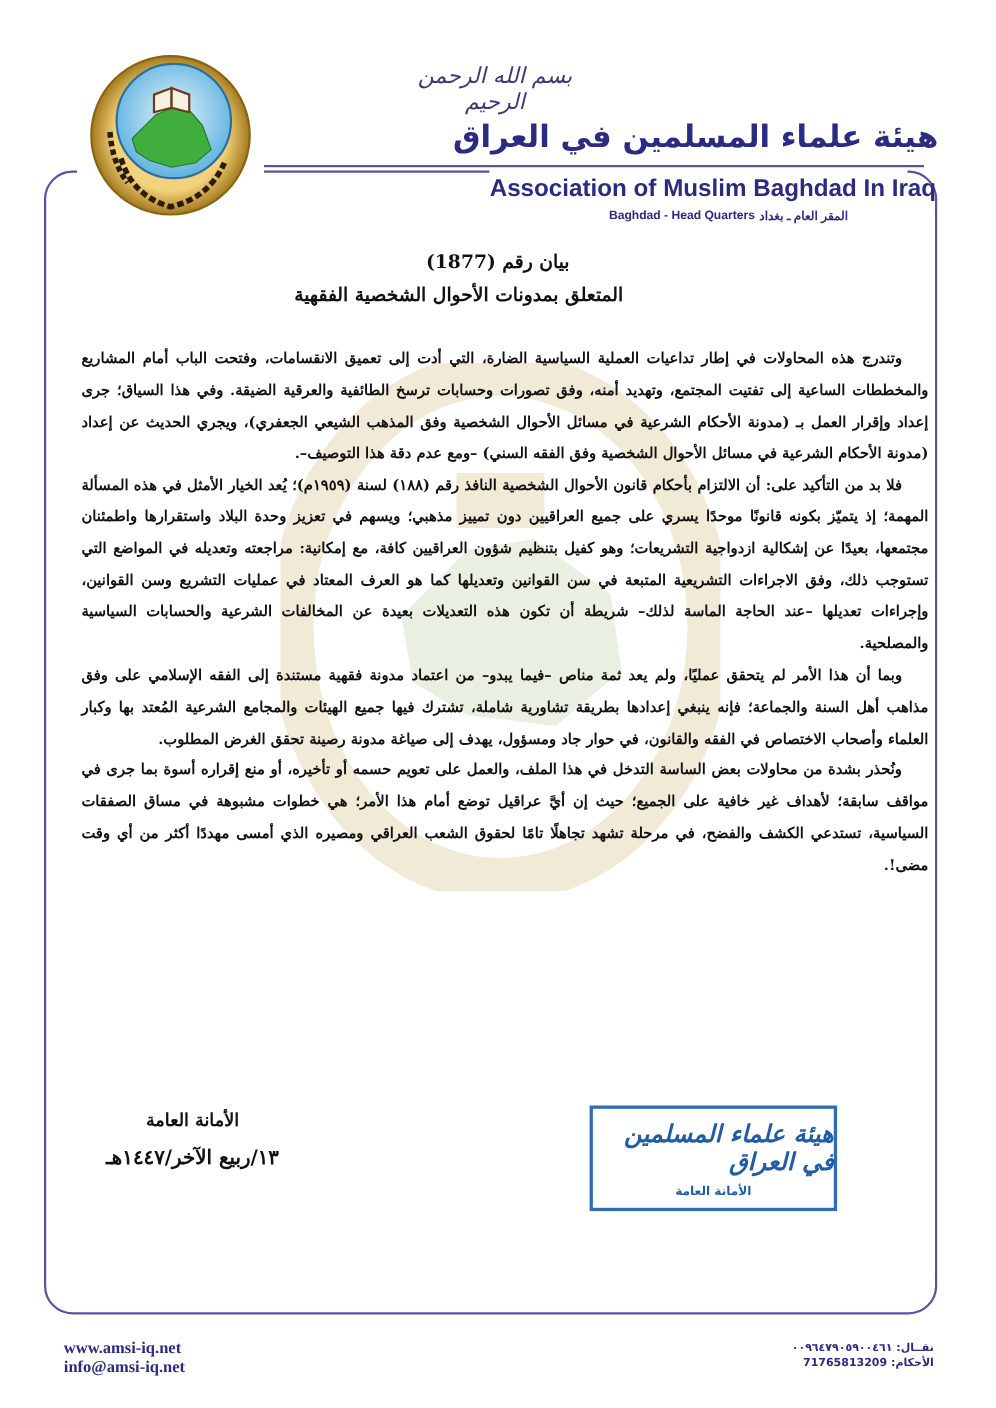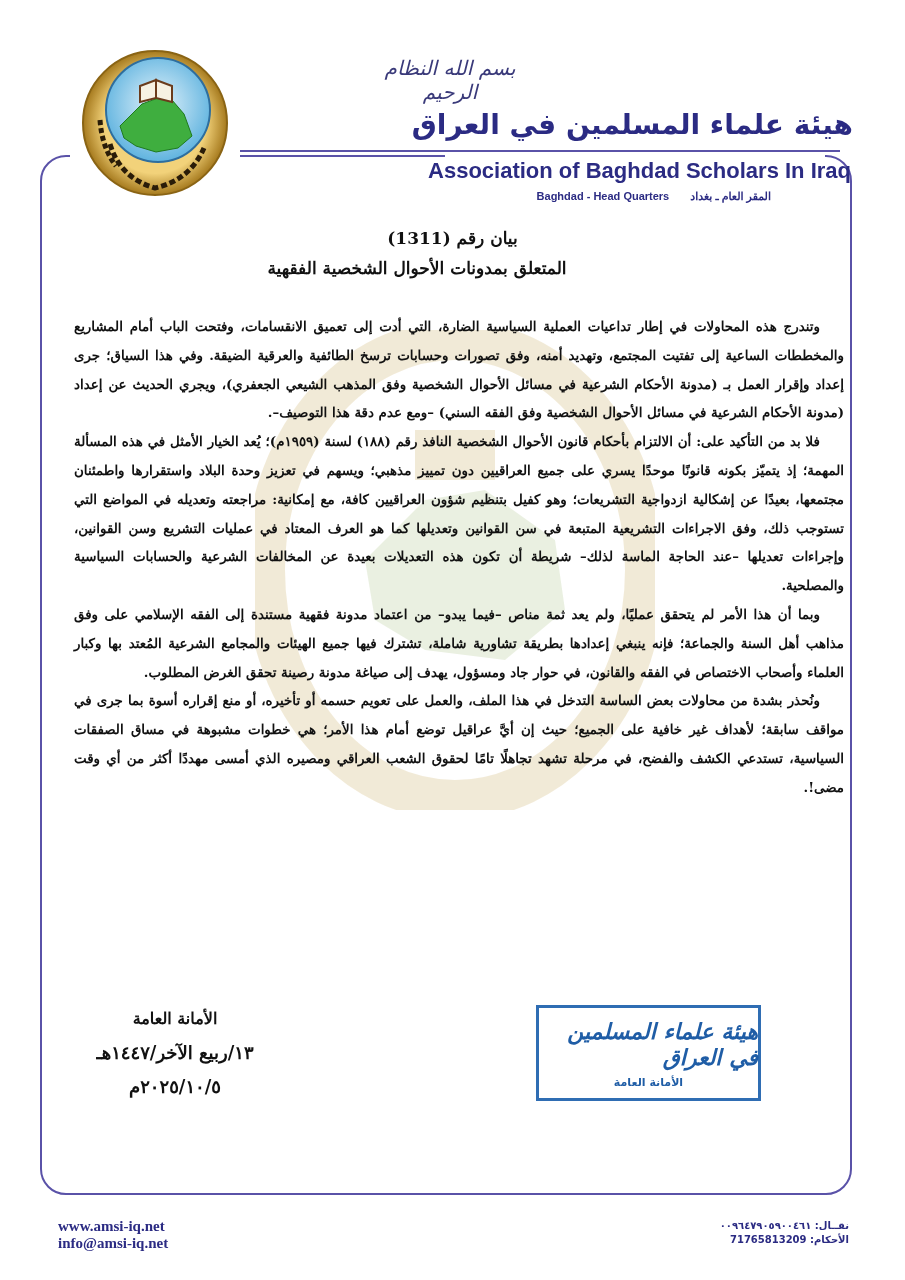--- a/index.html
+++ b/index.html
@@ -28,21 +28,21 @@
     position: absolute; left: 240px; top: 150px; width: 600px; height: 2px; background: #5a52a8;
   }
   .org-en {
     position: absolute; right: 54px; top: 158px;
     color: #2b2b83; font-size: 22px; font-weight: bold;
     font-family: "Liberation Sans", sans-serif;
   }
   .org-sub {
     position: absolute; right: 134px; top: 190px;
     color: #2b2b83; font-size: 11px; font-weight: bold;
-    font-family: "Liberation Sans", sans-serif; display: flex; gap: 21px; direction: ltr;
+    font-family: "Liberation Sans", sans-serif; display: flex; gap: 4px; direction: ltr;
   }
 
   
   .logo {
     position: absolute; left: 80px; top: 48px; width: 150px; height: 150px;
   }
 
   
   .watermark {
     position: absolute; left: 255px; top: 330px; width: 400px; height: 480px; opacity: 0.18;
@@ -126,42 +126,41 @@
   </defs>
   <circle cx="75" cy="75" r="72" fill="url(#gold)" stroke="#8a6414" stroke-width="2"></circle>
   <circle cx="78" cy="62" r="52" fill="url(#sky)" stroke="#2e6e9e" stroke-width="2"></circle>
   <path d="M40 78 L62 56 L78 50 L92 52 L104 66 L112 88 L98 100 L76 104 L56 98 L44 90 Z" fill="#3fae3f" stroke="#1e7a1e" stroke-width="1"></path>
   <path d="M60 38 L76 32 L76 50 L60 54 Z" fill="#f7f1e2" stroke="#6b3b1b" stroke-width="2"></path>
   <path d="M92 38 L76 32 L76 50 L92 54 Z" fill="#f7f1e2" stroke="#6b3b1b" stroke-width="2"></path>
   <path d="M30 96 Q40 130 75 140 Q110 132 124 100" fill="none" stroke="#2a1c08" stroke-width="5" stroke-dasharray="6 3"></path>
   <path d="M20 72 Q22 100 36 118" fill="none" stroke="#2a1c08" stroke-width="5" stroke-dasharray="5 3"></path>
 </svg>
 
-<div class="basmala">بسم الله النظام الرحيم</div>
+<div class="basmala">بسم الله الرحمن الرحيم</div>
 <div class="org-ar">هيئة علماء المسلمين في العراق</div>
-<div class="org-en">Association of Baghdad Scholars In Iraq</div>
+<div class="org-en">Association of Muslim Baghdad In Iraq</div>
 <div class="org-sub">
   <span>Baghdad - Head Quarters</span>
   <span style="direction:rtl">المقر العام ـ بغداد</span>
 </div>
 
-<div class="statement-no">بيان رقم (1311)</div>
+<div class="statement-no">بيان رقم (1877)</div>
 <div class="statement-subject">المتعلق بمدونات الأحوال الشخصية الفقهية</div>
 
 <div class="body">
   <p>وتندرج هذه المحاولات في إطار تداعيات العملية السياسية الضارة، التي أدت إلى تعميق الانقسامات، وفتحت الباب أمام المشاريع والمخططات الساعية إلى تفتيت المجتمع، وتهديد أمنه، وفق تصورات وحسابات ترسخ الطائفية والعرقية الضيقة. وفي هذا السياق؛ جرى إعداد وإقرار العمل بـ (مدونة الأحكام الشرعية في مسائل الأحوال الشخصية وفق المذهب الشيعي الجعفري)، ويجري الحديث عن إعداد (مدونة الأحكام الشرعية في مسائل الأحوال الشخصية وفق الفقه السني) –ومع عدم دقة هذا التوصيف–.</p>
   <p>فلا بد من التأكيد على: أن الالتزام بأحكام قانون الأحوال الشخصية النافذ رقم (١٨٨) لسنة (١٩٥٩م)؛ يُعد الخيار الأمثل في هذه المسألة المهمة؛ إذ يتميّز بكونه قانونًا موحدًا يسري على جميع العراقيين دون تمييز مذهبي؛ ويسهم في تعزيز وحدة البلاد واستقرارها واطمئنان مجتمعها، بعيدًا عن إشكالية ازدواجية التشريعات؛ وهو كفيل بتنظيم شؤون العراقيين كافة، مع إمكانية: مراجعته وتعديله في المواضع التي تستوجب ذلك، وفق الاجراءات التشريعية المتبعة في سن القوانين وتعديلها كما هو العرف المعتاد في عمليات التشريع وسن القوانين، وإجراءات تعديلها –عند الحاجة الماسة لذلك– شريطة أن تكون هذه التعديلات بعيدة عن المخالفات الشرعية والحسابات السياسية والمصلحية.</p>
   <p>وبما أن هذا الأمر لم يتحقق عمليًا، ولم يعد ثمة مناص –فيما يبدو– من اعتماد مدونة فقهية مستندة إلى الفقه الإسلامي على وفق مذاهب أهل السنة والجماعة؛ فإنه ينبغي إعدادها بطريقة تشاورية شاملة، تشترك فيها جميع الهيئات والمجامع الشرعية المُعتد بها وكبار العلماء وأصحاب الاختصاص في الفقه والقانون، في حوار جاد ومسؤول، يهدف إلى صياغة مدونة رصينة تحقق الغرض المطلوب.</p>
   <p>ونُحذر بشدة من محاولات بعض الساسة التدخل في هذا الملف، والعمل على تعويم حسمه أو تأخيره، أو منع إقراره أسوة بما جرى في مواقف سابقة؛ لأهداف غير خافية على الجميع؛ حيث إن أيَّ عراقيل توضع أمام هذا الأمر؛ هي خطوات مشبوهة في مساق الصفقات السياسية، تستدعي الكشف والفضح، في مرحلة تشهد تجاهلًا تامًا لحقوق الشعب العراقي ومصيره الذي أمسى مهددًا أكثر من أي وقت مضى!.</p>
 </div>
 
 <div class="sig">
   <div>الأمانة العامة</div>
   <div class="sig-date">١٣/ربيع الآخر/١٤٤٧هـ</div>
-  <div class="sig-date">٢٠٢٥/١٠/٥م</div>
 </div>
 
 <div class="stamp">
   <div class="stamp-cal">هيئة علماء المسلمين في العراق</div>
   <div class="stamp-sub">الأمانة العامة</div>
 </div>
 
 <div class="footer-web">
   <div>www.amsi-iq.net</div>
   <div>info@amsi-iq.net</div>

